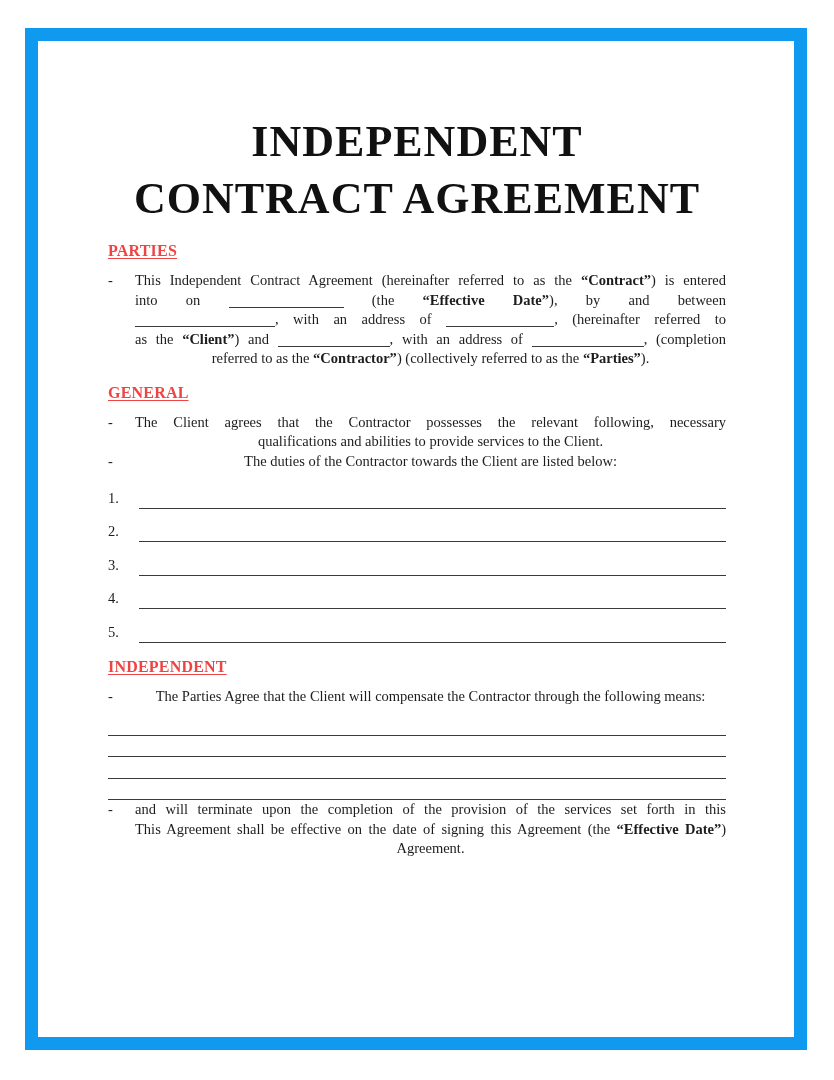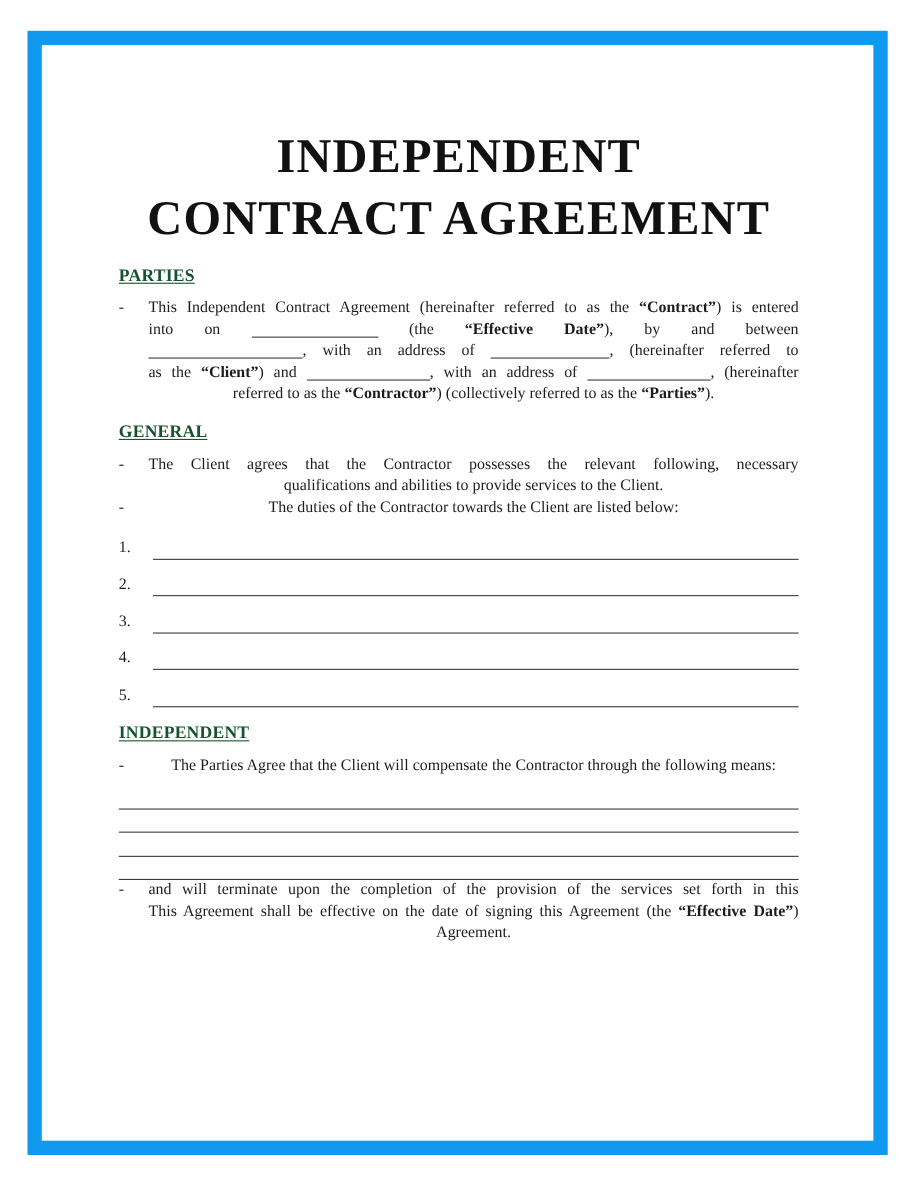--- a/index.html
+++ b/index.html
@@ -34,21 +34,21 @@
   }
   .title-line { display: block; }
   .heading {
     margin: 14px 0 10px 0;
     font-size: 16px;
     font-weight: bold;
     text-decoration: underline;
     text-underline-offset: 2px;
     line-height: 20px;
     letter-spacing: 0.2px;
-    color: #14532d;
+    color: #ef4444;
   }
   .bullet { display: flex; }
   .dash {
     width: 27px; flex: none;
     font-size: 14.5px; line-height: 19.5px;
   }
   .para { flex: 1; min-width: 0; }
   .line {
     font-size: 14.5px;
     line-height: 19.5px;
@@ -97,21 +97,21 @@
       <span class="title-line">CONTRACT AGREEMENT</span>
     </h1>
     <div id="blocks">
         <div class="heading">PARTIES</div>
         <div class="bullet">
           <span class="dash">-</span>
           <div class="para">
             <div class="line justify"><span>This Independent Contract Agreement (hereinafter referred to as the </span><span class="b">“Contract”</span><span>) is entered</span></div>
             <div class="line justify"><span>into on </span><span class="blank" style="width: 115px;"></span><span> (the </span><span class="b">“Effective Date”</span><span>), by and between</span></div>
             <div class="line justify"><span class="blank" style="width: 140px;"></span><span>, with an address of </span><span class="blank" style="width: 108px;"></span><span>, (hereinafter referred to</span></div>
-            <div class="line justify"><span>as the </span><span class="b">“Client”</span><span>) and </span><span class="blank" style="width: 112px;"></span><span>, with an address of </span><span class="blank" style="width: 112px;"></span><span>, (hereinafter</span></div>
+            <div class="line justify"><span>as the </span><span class="b">“Client”</span><span>) and </span><span class="blank" style="width: 112px;"></span><span>, with an address of </span><span class="blank" style="width: 112px;"></span><span>, (completion</span></div>
             <div class="line"><span>referred to as the </span><span class="b">“Contractor”</span><span>) (collectively referred to as the </span><span class="b">“Parties”</span><span>).</span></div>
           </div>
         </div>
         <div class="heading">GENERAL</div>
         <div class="bullet">
           <span class="dash">-</span>
           <div class="para">
             <div class="line justify"><span>The Client agrees that the Contractor possesses the relevant following, necessary</span></div>
             <div class="line"><span>qualifications and abilities to provide services to the Client.</span></div>
           </div>

